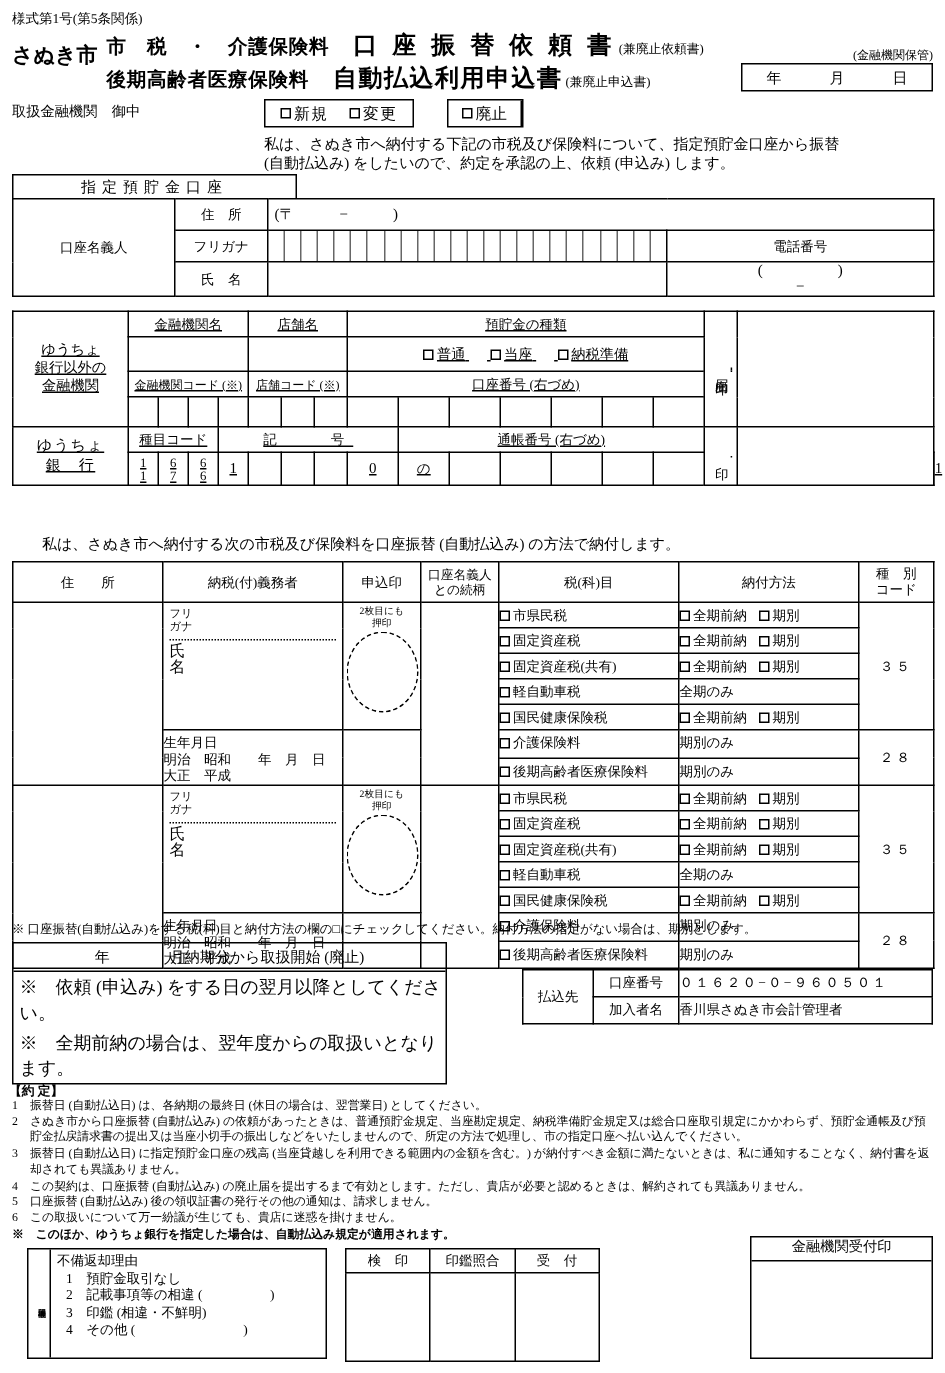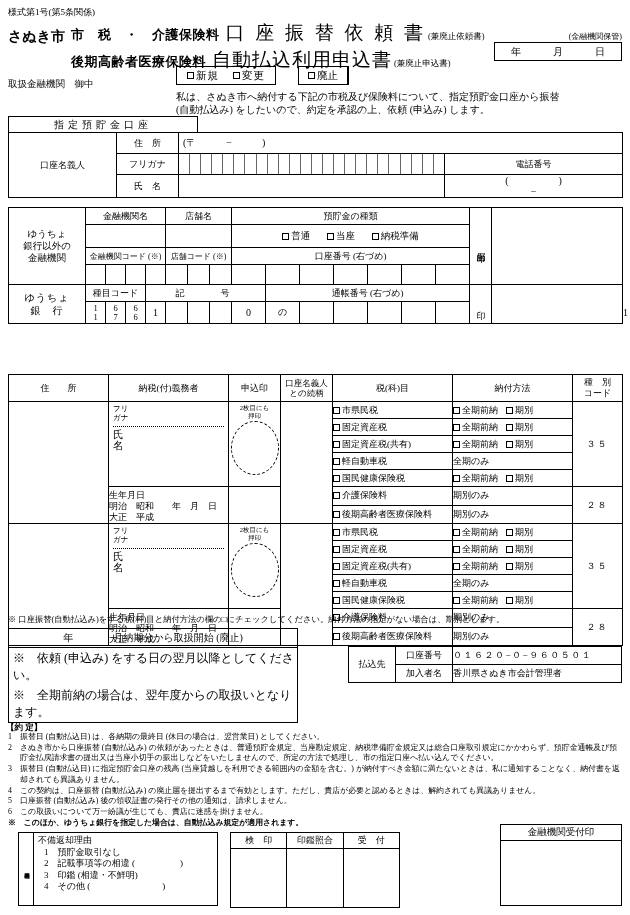--- a/index.html
+++ b/index.html
@@ -14,21 +14,21 @@
   .vtext{writing-mode:vertical-rl;text-orientation:upright;letter-spacing:1px;}
   .cb{display:inline-block;width:7px;height:7px;border:1px solid #000;margin-right:2px;vertical-align:-1px;box-sizing:border-box;}
 
   
   .formno{font-size:9px;margin:6px 0 0 8px;}
   .hdr{display:flex;align-items:flex-start;margin:1px 0 0 8px;}
   .city{font-size:14px;font-weight:bold;margin-right:6px;padding-top:8px;letter-spacing:0px;}
   .titleblk{display:flex;flex-direction:column;}
   .tline{display:flex;align-items:baseline;white-space:nowrap;}
   .t-left{font-size:13px;font-weight:bold;letter-spacing:0.5px;}
-  .t-mid{font-size:19px;font-weight:normal;letter-spacing:3px;margin-left:6px;}
+  .t-mid{font-size:16px;font-weight:bold;letter-spacing:3px;margin-left:16px;}
   .t-sm{font-size:8.5px;margin-left:2px;}
   .keeper{position:absolute;right:8px;top:25px;font-size:8px;margin-left:43px;}
   .datebox{position:absolute;right:8px;top:36px;width:128px;height:19px;border:1.6px solid #000;
            display:flex;align-items:center;justify-content:space-around;font-size:10px;box-sizing:border-box;}
   .toriatsu{font-size:9.5px;margin:5px 0 0 8px;}
 
   
   .optrow{position:absolute;left:176px;top:60px;display:flex;align-items:center;}
   .optbox1{border:1.6px solid #000;padding:2px 10px;font-size:10.5px;letter-spacing:1px;box-sizing:border-box;height:19px;display:flex;align-items:center;}
   .optbox2{border:1.6px solid #000;margin-left:22px;display:flex;align-items:stretch;height:19px;box-sizing:border-box;}
@@ -47,21 +47,21 @@
 
   .acct-tbl{position:absolute;left:8px;top:126px;width:614px;}
   .acct-tbl td{height:20px;}
   .lbl{text-align:center;font-size:9.5px;}
   .fg-cells{display:flex;height:100%;}
   .fg-cells span{flex:1;border-right:0.6px solid #666;box-sizing:border-box;}
   .fg-cells span:last-child{border-right:none;}
 
   
   .bank-tbl{position:absolute;left:8px;top:201px;width:614px;}
-  .bank-tbl td{height:16px;font-size:9px;}
+  .bank-tbl td{height:16px;font-size:9px;text-decoration:underline;}
   .stack{display:flex;flex-direction:column;line-height:8.5px;font-size:8.5px;align-items:center;justify-content:center;height:100%;}
 
   .note-bank{position:absolute;left:10px;top:338px;font-size:7.6px;white-space:nowrap;}
   .decl2{position:absolute;left:28px;top:350px;font-size:10px;}
 
   
   .pay-tbl{position:absolute;left:8px;top:368px;width:614px;}
   .pay-tbl td{font-size:9.5px;}
   .hdcell{text-align:center;font-size:10px;height:26px;}
   .taxitem{height:16px;padding-left:3px;font-size:9.5px;white-space:nowrap;margin-left:24px;}
@@ -333,20 +333,21 @@
       <td class="ctr" style="border-bottom:1.6px solid #000;"></td>
       <td class="ctr" style="border-bottom:1.6px solid #000;"></td>
       <td class="ctr" style="border-bottom:1.6px solid #000;"></td>
       <td class="ctr" style="border-bottom:1.6px solid #000;"></td>
       <td class="ctr" style="border-bottom:1.6px solid #000;"></td>
       <td class="ctr" style="border-bottom:1.6px solid #000;font-size:10px;">1</td>
     </tr>
   </tbody>
     </table>
 
+  <div class="decl2">私は、さぬき市へ納付する次の市税及び保険料を口座振替 (自動払込み) の方法で納付します。</div>
 
   <table class="grid pay-tbl">
     <colgroup>
       <col style="width:100px">
         <col style="width:120px">
         <col style="width:52px">
         <col style="width:52px">
       <col style="width:120px">
         <col style="width:120px">
         <col style="width:50px">

